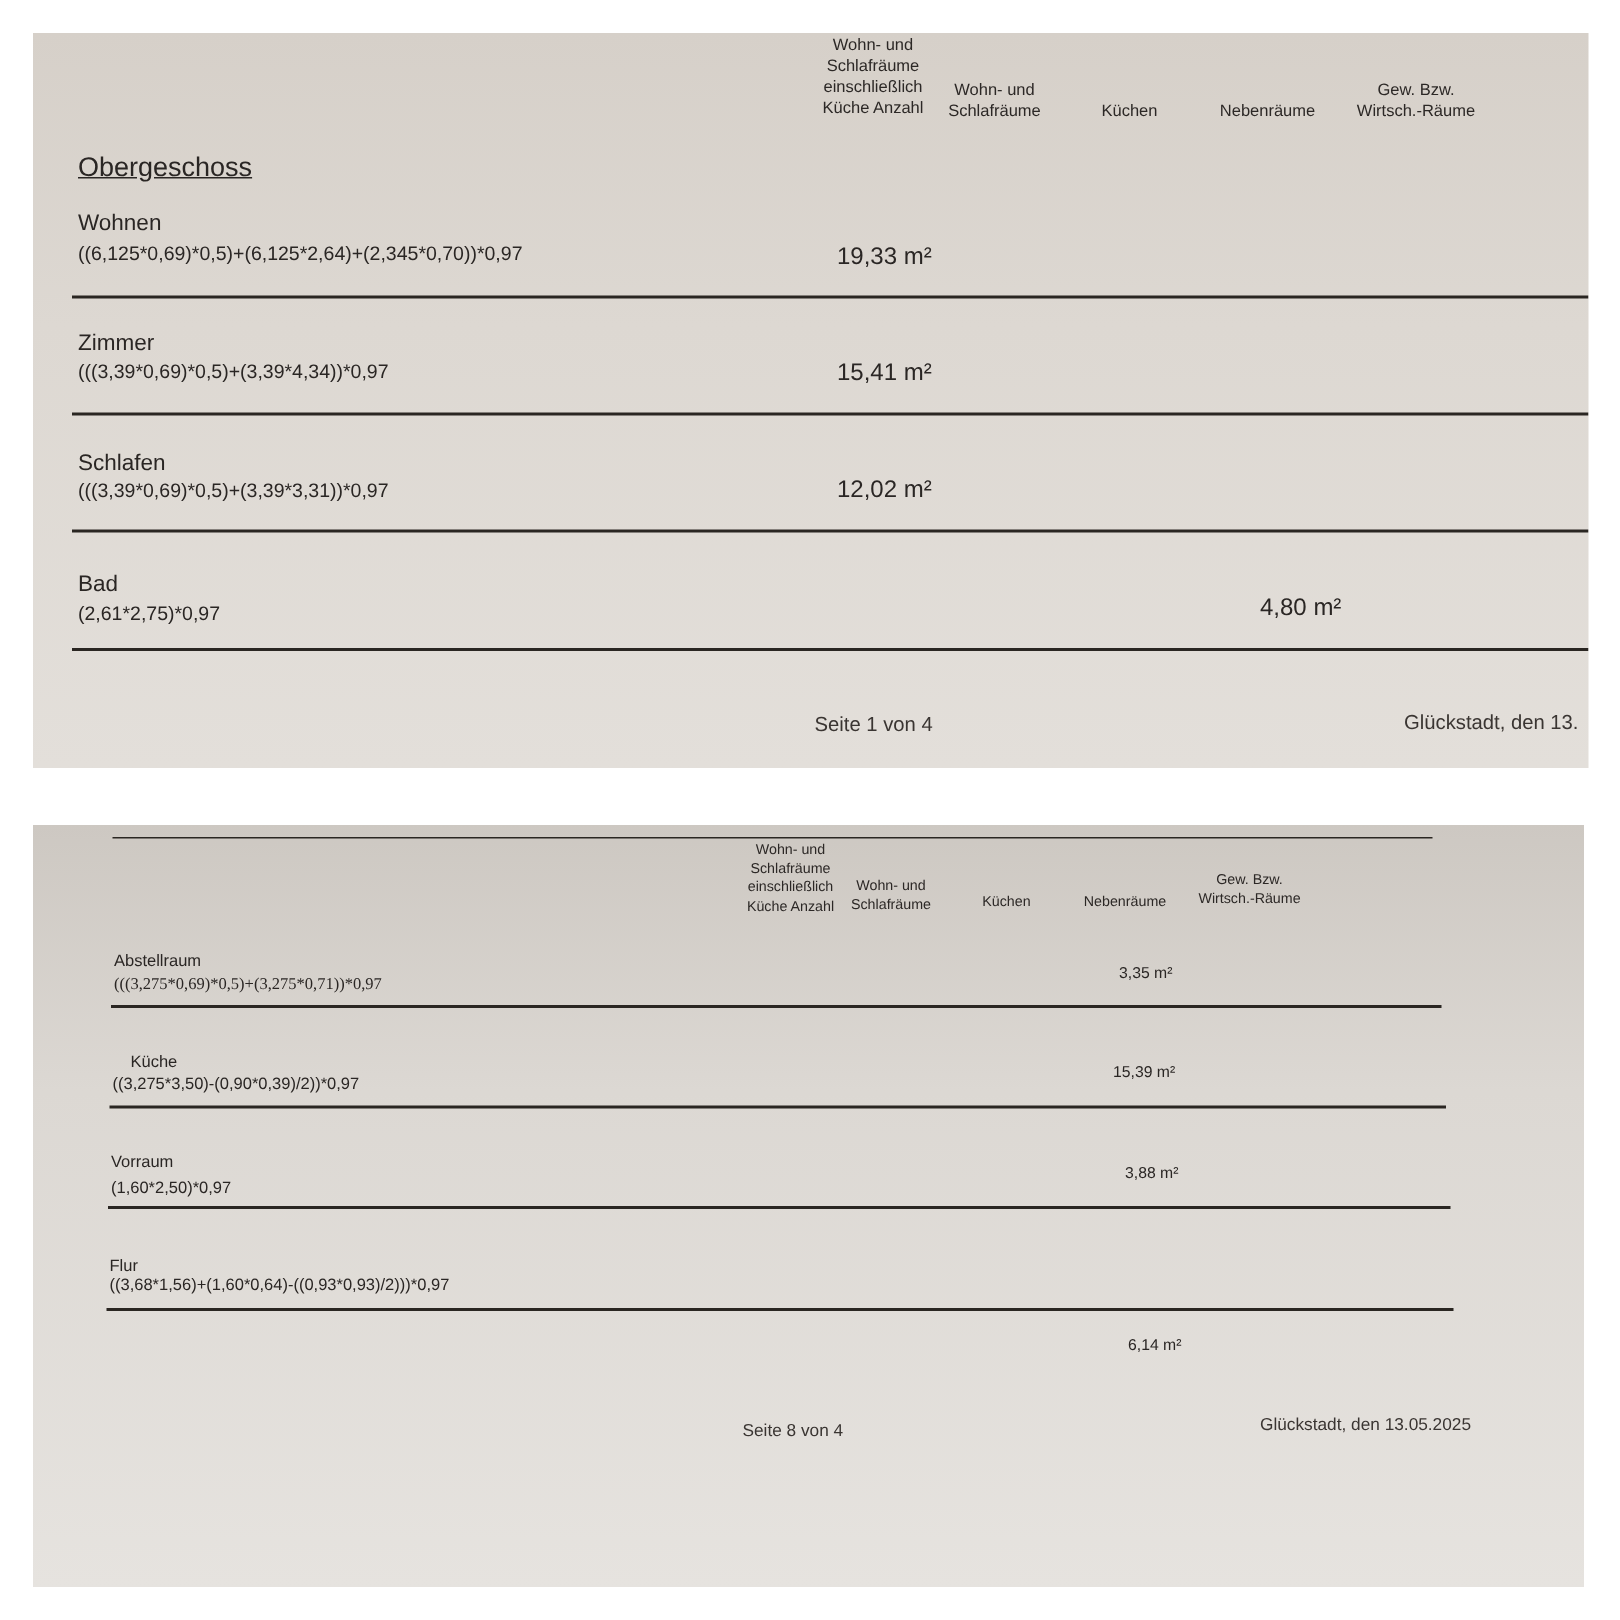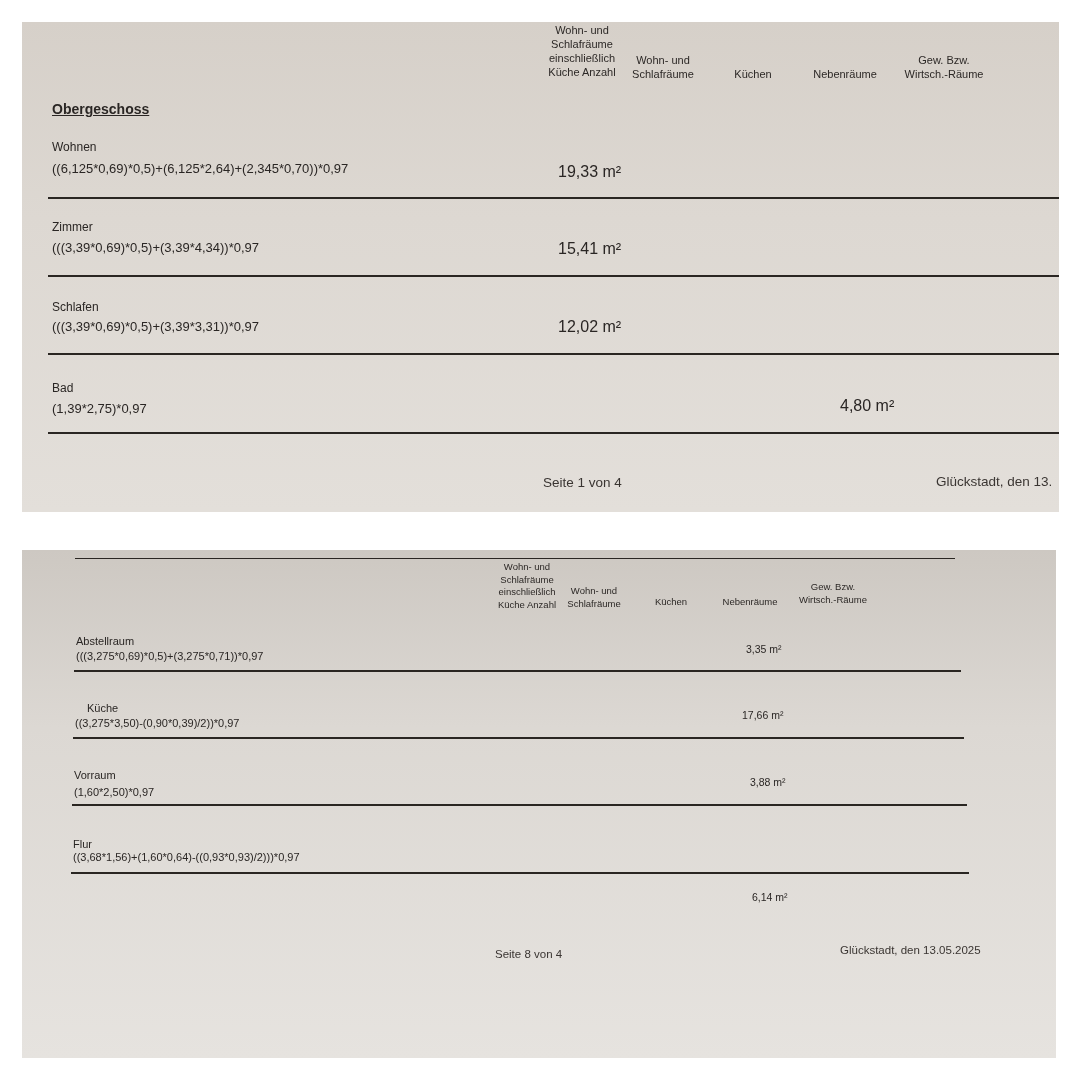--- a/index.html
+++ b/index.html
@@ -30,25 +30,25 @@
     .abs { position: absolute; white-space: nowrap; }
     .hdr {
       position: absolute;
       text-align: center;
       font-size: 11px;
       line-height: 14px;
       color: #2c2826;
     }
     .p2 .hdr { font-size: 9.5px; line-height: 12.5px; }
     .section-title {
-      font-size: 14px;
-      font-weight: bold;
+      font-size: 18px;
+      font-weight: normal;
       text-decoration: underline;
     }
-    .room-name { font-size: 12px; }
+    .room-name { font-size: 15px; }
     .formula { font-size: 13px; }
     .p2 .room-name, .p2 .formula { font-size: 11px; }
     .value { font-size: 16px; }
     .p2 .value { font-size: 10.5px; }
     .rule {
       position: absolute;
       height: 1.6px;
       background: #2a2622;
     }
     .footer { font-size: 13.5px; color: #3a3532; }
@@ -91,21 +91,21 @@
   <div class="abs formula" style="left:30px; top:218px;">(((3,39*0,69)*0,5)+(3,39*4,34))*0,97</div>
   <div class="abs value" style="left:536px; top:218px;">15,41 m²</div>
   <div class="rule" style="left:26px; top:253px; width:1011px;"></div>
 
   <div class="abs room-name" style="left:30px; top:278px;">Schlafen</div>
   <div class="abs formula" style="left:30px; top:297px;">(((3,39*0,69)*0,5)+(3,39*3,31))*0,97</div>
   <div class="abs value" style="left:536px; top:296px;">12,02 m²</div>
   <div class="rule" style="left:26px; top:331px; width:1011px;"></div>
 
   <div class="abs room-name" style="left:30px; top:359px;">Bad</div>
-  <div class="abs formula" style="left:30px; top:379px;">(1,39*2,75)*0,97</div>
+  <div class="abs formula" style="left:30px; top:379px;">(2,61*2,75)*0,97</div>
   <div class="abs value" style="left:818px; top:375px;">4,80 m²</div>
   <div class="rule" style="left:26px; top:410px; width:1011px;"></div>
 
   <div class="abs footer" style="left:521px; top:453px;">Seite 1 von 4</div>
   <div class="abs footer" style="left:914px; top:452px;">Glückstadt, den 13.</div>
 </div>
 
 <div class="page page2 p2">
 
   <div class="rule" style="left:53px; top:8px; width:880px; height:1.4px;"></div>
@@ -125,27 +125,27 @@
   </div>
   <div class="hdr" style="left:690px; top:46px; width:76px;">
     <div>Nebenräume</div>
   </div>
   <div class="hdr" style="left:766px; top:31px; width:90px;">
     <div>Gew. Bzw.</div>
     <div>Wirtsch.-Räume</div>
   </div>
 
   <div class="abs room-name" style="left:54px; top:85px;">Abstellraum</div>
-  <div class="abs formula" style="left:54px; top:100px;">(((3,275*0,69)*0,5)+(3,275*0,71))*0,97</div>
+  <div class="abs formula" style="left:54px; top:100px;font-family:Liberation Serif, serif;">(((3,275*0,69)*0,5)+(3,275*0,71))*0,97</div>
   <div class="abs value" style="left:724px; top:93px;">3,35 m²</div>
   <div class="rule" style="left:52px; top:120px; width:887px;"></div>
 
   <div class="abs room-name" style="left:53px; top:152px;padding-left:12px;">Küche</div>
   <div class="abs formula" style="left:53px; top:167px;">((3,275*3,50)-(0,90*0,39)/2))*0,97</div>
-  <div class="abs value" style="left:720px; top:159px;">17,66 m²</div>
+  <div class="abs value" style="left:720px; top:159px;">15,39 m²</div>
   <div class="rule" style="left:51px; top:187px; width:891px;"></div>
 
   <div class="abs room-name" style="left:52px; top:219px;">Vorraum</div>
   <div class="abs formula" style="left:52px; top:236px;">(1,60*2,50)*0,97</div>
   <div class="abs value" style="left:728px; top:226px;">3,88 m²</div>
   <div class="rule" style="left:50px; top:254px; width:895px;"></div>
 
   <div class="abs room-name" style="left:51px; top:288px;">Flur</div>
   <div class="abs formula" style="left:51px; top:301px;text-align:center;">((3,68*1,56)+(1,60*0,64)-((0,93*0,93)/2)))*0,97</div>
   <div class="abs value" style="left:730px; top:293px;margin-top:48px;">6,14 m²</div>

